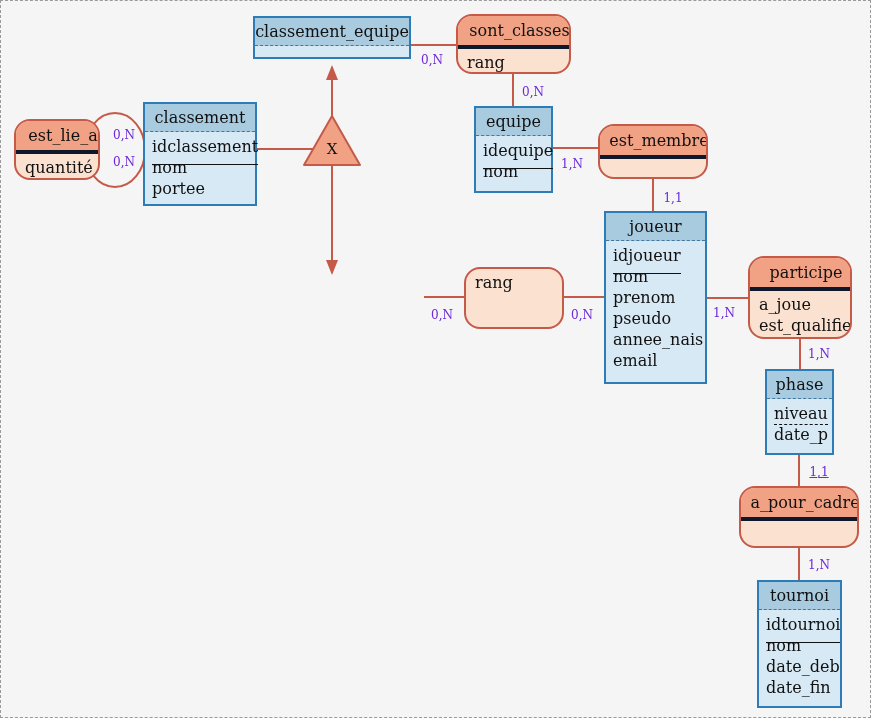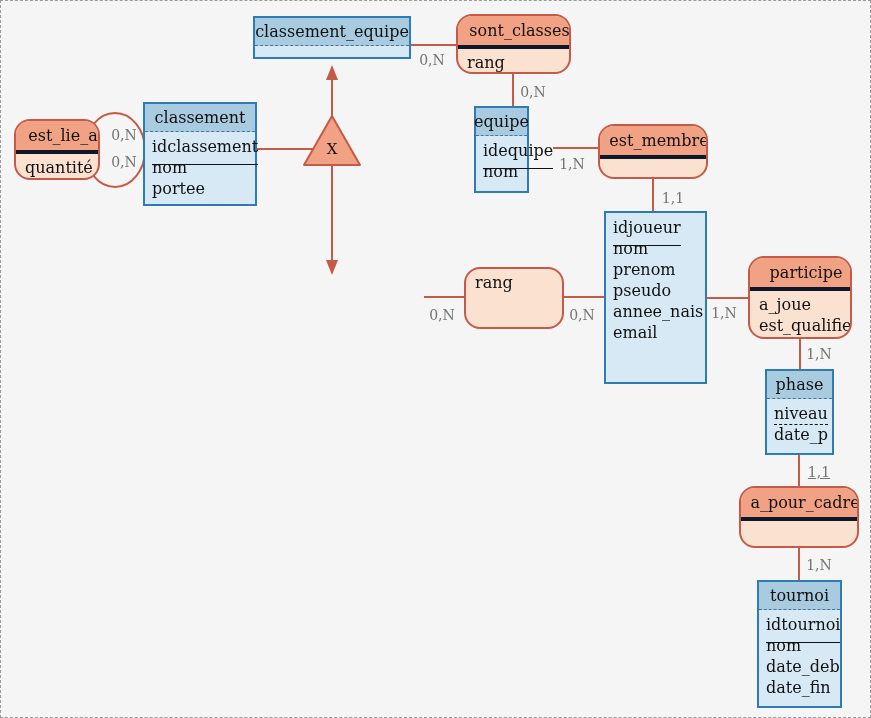--- a/index.html
+++ b/index.html
@@ -28,21 +28,21 @@
     height:29px;flex:0 0 29px;display:flex;align-items:center;justify-content:center;
     background:#f1a285;border-bottom:4px solid #0f172a;font-size:16px;white-space:nowrap;padding-left:12px;
   }
   .r-body{flex:1;padding:3px 9px 2px 9px;font-size:16px;line-height:21px;}
   .attr{white-space:nowrap;}
   .u{border-bottom:1px solid #111;padding-bottom:8px;}
   .u-dash{border-bottom:1px dashed #111;padding-bottom:1px;}
   
   .card{
     position:absolute;transform:translate(-50%,-50%);
-    font-size:14px;color:#737373;white-space:nowrap;line-height:18px;
+    font-size:12px;color:#6d28d9;white-space:nowrap;line-height:18px;
   }
   .card-u{text-decoration:underline;}
   .xlabel{
     position:absolute;transform:translate(-50%,-50%);
     font-size:15px;color:#111;
   }
 </style>
 </head>
 <body>
 
@@ -78,29 +78,30 @@
       <div class="attr">portee</div>
     </div>
   </div>
 
   <div class="node entity" style="left:252px;top:15px;width:158px;height:43px">
     <div class="e-head">classement_equipe</div>
     <div class="e-body empty"></div>
   </div>
 
 
-  <div class="node entity" style="left:473px;top:105px;width:55px;height:87px">
+  <div class="node entity" style="left:473px;top:105px;width:79px;height:87px">
     <div class="e-head">equipe</div>
     <div class="e-body">
       <div class="attr"><span class="u">idequipe</span></div>
       <div class="attr">nom</div>
     </div>
   </div>
 
   <div class="node entity" style="left:603px;top:210px;width:103px;height:173px">
+    <div class="e-head">joueur</div>
     <div class="e-body">
       <div class="attr"><span class="u">idjoueur</span></div>
       <div class="attr">nom</div>
       <div class="attr">prenom</div>
       <div class="attr">pseudo</div>
       <div class="attr">annee_nais</div>
       <div class="attr">email</div>
     </div>
   </div>
 

